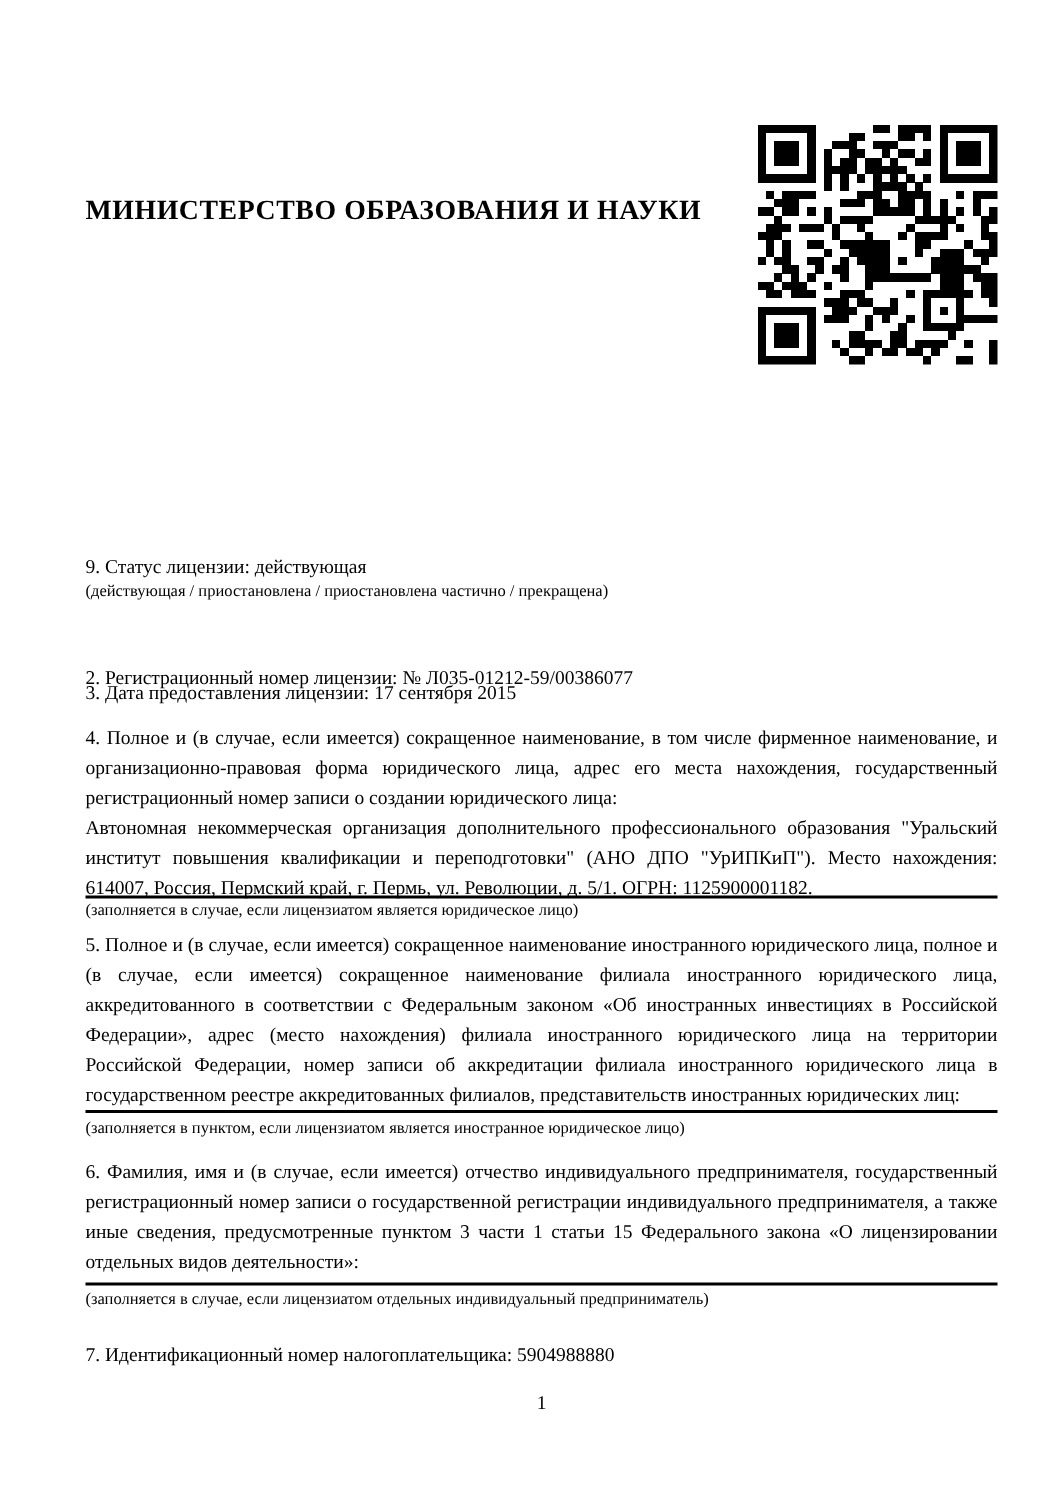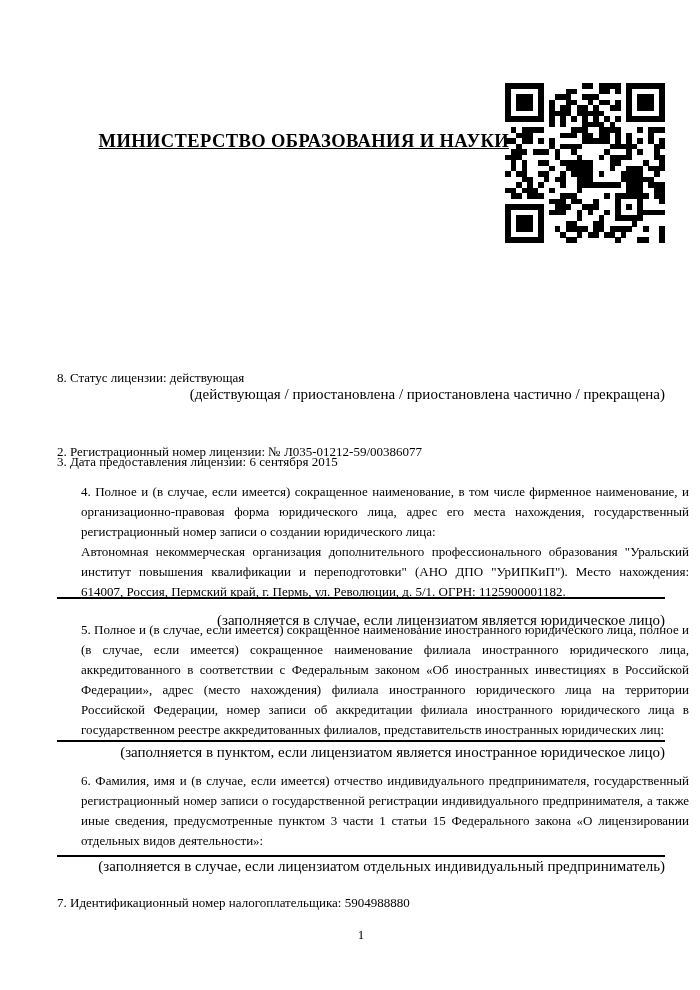--- a/index.html
+++ b/index.html
@@ -8,40 +8,39 @@
     background: #ffffff;
     font-family: "Liberation Serif", "DejaVu Serif", serif;
     color: #000;
     position: relative;
     overflow: hidden;
   }
   .abs { position: absolute; left: 57px; width: 608px; }
   
   .header {
     position: absolute; top: 130px; left: 57px; width: 452px;
-    text-align: right;
-    text-decoration: underline;
+    text-align: left;
   }
   .header .h-line {
     font-weight: bold; font-size: 18.5px; line-height: 23px;
     letter-spacing: 0.4px;
   }
   .header .h-caption { font-size: 10.5px; margin-top: 7px; }
   
   .qr { position: absolute; top: 83px; left: 505px; width: 160px; height: 160px; }
   
   .title {
     position: absolute; top: 301px; left: 57px; width: 608px;
     text-align: center; font-size: 13px; line-height: 19px;
   }
   
   .item { font-size: 13px; line-height: 20px; }
-  .just { text-align: justify; margin-left: 24px; }
+  .just { text-align: justify; }
   .rule-caption, .inline-caption {
-    font-size: 15px; text-align: right; line-height: 13px;
+    font-size: 11px; text-align: left; line-height: 13px;
   }
   .rule { position: absolute; left: 57px; width: 608px; height: 0;
           border: none; border-top: 2px solid #000; margin: 0; }
   .page-number {
     position: absolute; top: 927px; left: 57px; width: 608px;
     text-align: center; font-size: 13px;
   }
 </style>
 </head>
 <body>
@@ -462,34 +461,34 @@
       <rect x="154.48" y="154.48" width="5.57" height="5.57" fill="#000000"></rect>
     </svg>
 
   <div class="header">
     <div class="h-line">МИНИСТЕРСТВО ОБРАЗОВАНИЯ И НАУКИ</div>
   </div>
 
   <div class="title">
   </div>
 
-  <div class="abs item" style="top:368px">8. Статус лицензии: действующая</div>
+  <div class="abs item" style="top:368px">9. Статус лицензии: действующая</div>
   <div class="abs inline-caption" style="top:388px">(действующая / приостановлена / приостановлена частично / прекращена)</div>
 
   <div class="abs item" style="top:442px">2. Регистрационный номер лицензии: № Л035-01212-59/00386077</div>
 
-  <div class="abs item" style="top:452px">3. Дата предоставления лицензии: 6 сентября 2015</div>
+  <div class="abs item" style="top:452px">3. Дата предоставления лицензии: 17 сентября 2015</div>
 
   <div class="abs item just" style="top:482px">
     <span>4. Полное и (в случае, если имеется) сокращенное наименование, в том числе фирменное наименование, и организационно-правовая форма юридического лица, адрес его места нахождения, государственный регистрационный номер записи о создании юридического лица:</span>
     <br>
     <span>Автономная некоммерческая организация дополнительного профессионального образования "Уральский институт повышения квалификации и переподготовки" (АНО ДПО "УрИПКиП"). Место нахождения: 614007, Россия, Пермский край, г. Пермь, ул. Революции, д. 5/1. ОГРН: 1125900001182.</span>
   </div>
   <div class="rule" style="top:597px"></div>
-  <div class="abs rule-caption" style="top:614px">(заполняется в случае, если лицензиатом является юридическое лицо)</div>
+  <div class="abs rule-caption" style="top:601px">(заполняется в случае, если лицензиатом является юридическое лицо)</div>
 
   <div class="abs item just" style="top:620px">5. Полное и (в случае, если имеется) сокращенное наименование иностранного юридического лица, полное и (в случае, если имеется) сокращенное наименование филиала иностранного юридического лица, аккредитованного в соответствии с Федеральным законом «Об иностранных инвестициях в Российской Федерации», адрес (место нахождения) филиала иностранного юридического лица на территории Российской Федерации, номер записи об аккредитации филиала иностранного юридического лица в государственном реестре аккредитованных филиалов, представительств иностранных юридических лиц:</div>
   <div class="rule" style="top:740px"></div>
   <div class="abs rule-caption" style="top:746px">(заполняется в пунктом, если лицензиатом является иностранное юридическое лицо)</div>
 
   <div class="abs item just" style="top:771px">6. Фамилия, имя и (в случае, если имеется) отчество индивидуального предпринимателя, государственный регистрационный номер записи о государственной регистрации индивидуального предпринимателя, а также иные сведения, предусмотренные пунктом 3 части 1 статьи 15 Федерального закона «О лицензировании отдельных видов деятельности»:</div>
   <div class="rule" style="top:855px"></div>
   <div class="abs rule-caption" style="top:860px">(заполняется в случае, если лицензиатом отдельных индивидуальный предприниматель)</div>
 
   <div class="abs item" style="top:893px">7. Идентификационный номер налогоплательщика: 5904988880</div>

